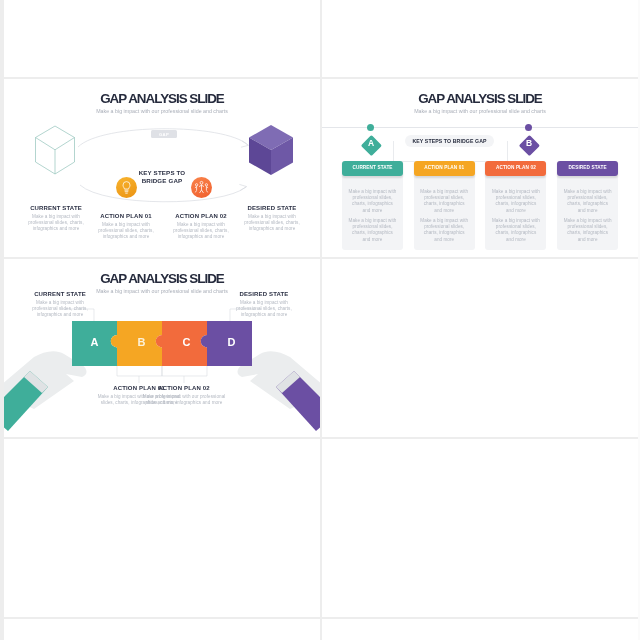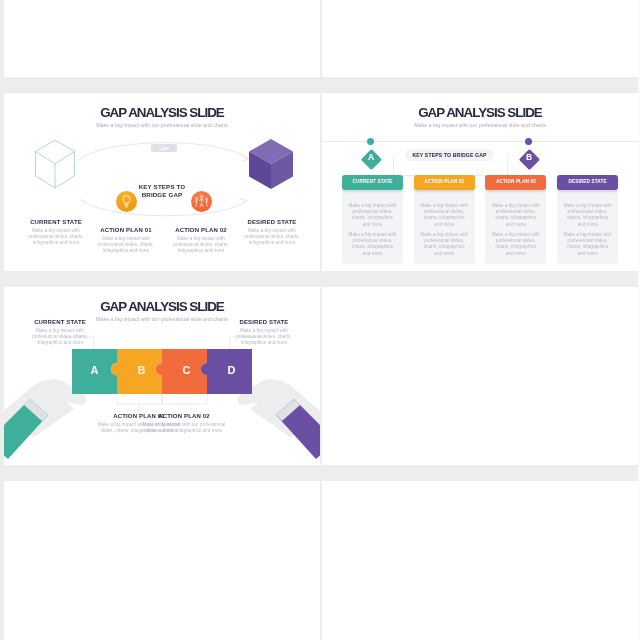--- a/index.html
+++ b/index.html
@@ -1,19 +1,19 @@
 <!DOCTYPE html>
 <html><head>
 <meta charset="utf-8">
 <style>
   html,body{margin:0;padding:0;}
   body{width:640px;height:640px;overflow:hidden;background:#ededed;
        font-family:"Liberation Sans",sans-serif;-webkit-font-smoothing:antialiased;}
   .grid{position:absolute;left:4px;top:-101px;width:636px;}
-  .row{display:flex;margin-bottom:16px;}
+  .row{display:flex;margin-bottom:2px;}
   .slide{position:relative;width:316px;height:178px;background:#fff;overflow:hidden;
          margin-right:2px;}
   .edgeR{position:absolute;left:638px;top:0;width:2px;height:640px;background:#fbfbfb;z-index:50;}
   
   .s-title{position:absolute;left:0;top:13px;width:100%;text-align:center;font-weight:bold;
            color:#262b3d;letter-spacing:-1.0px;font-size:13.4px;line-height:13px;}
   .s-sub{position:absolute;left:0;top:28.5px;width:100%;text-align:center;color:#a9aeb8;
          font-size:5.3px;line-height:6px;letter-spacing:0px;}
   .lbl{font-weight:bold;color:#2b3044;font-size:6px;letter-spacing:.15px;}
   .bdy{color:#b4b9c2;font-size:4.6px;line-height:6.2px;letter-spacing:.05px;}

